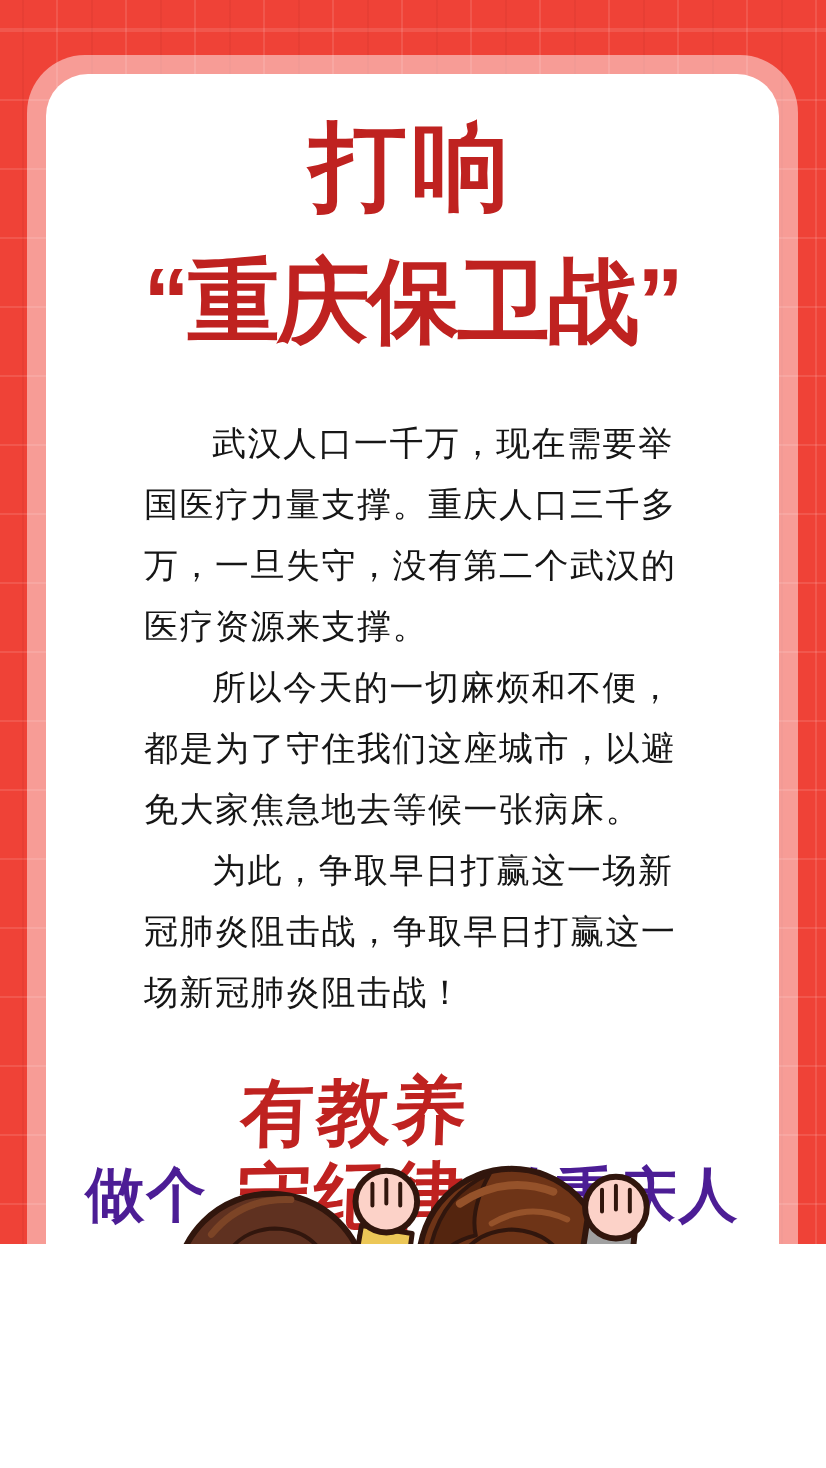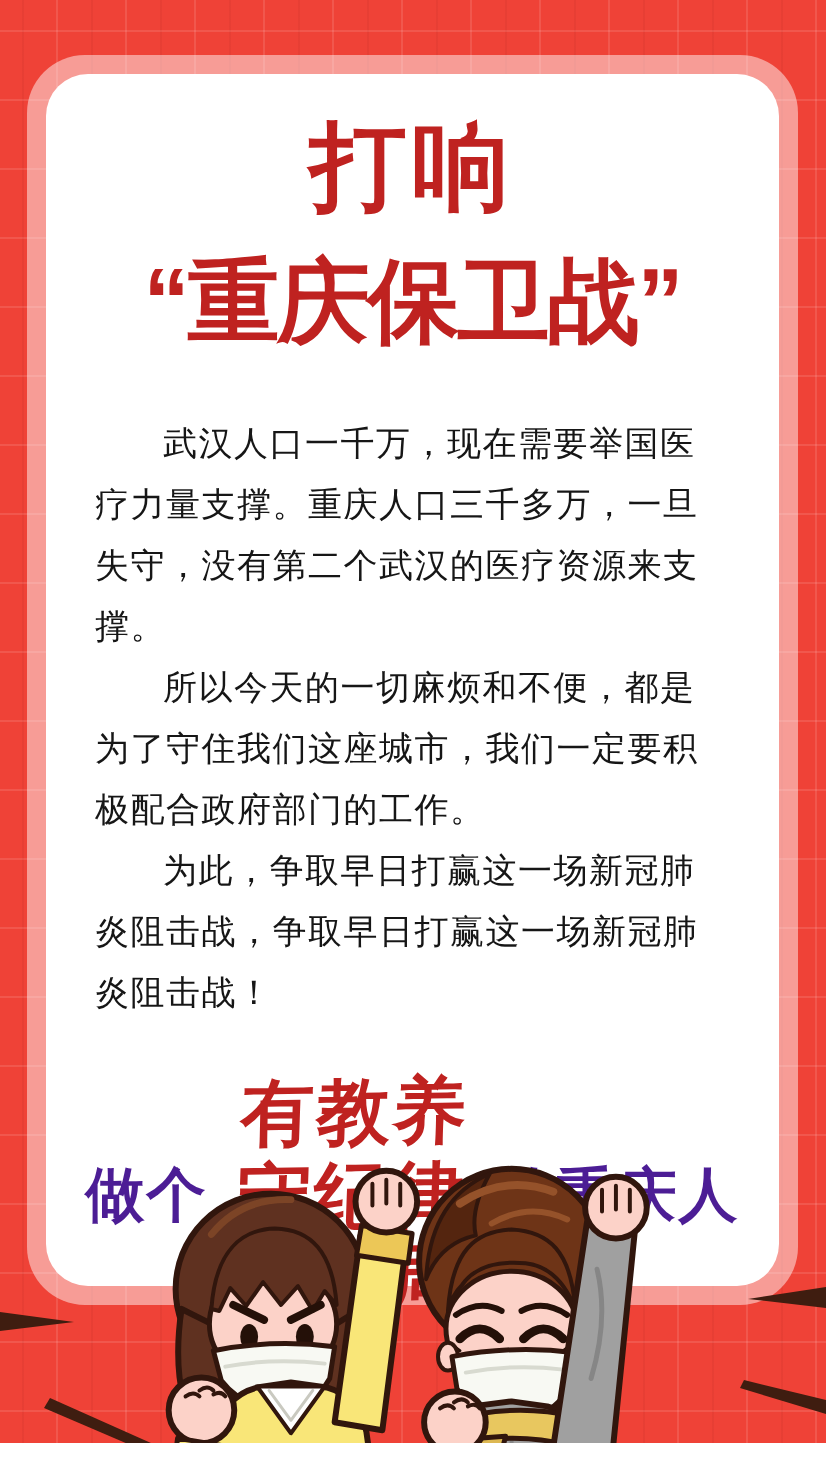--- a/index.html
+++ b/index.html
@@ -2,21 +2,21 @@
 <html><head>
 <meta charset="utf-8">
 <style>
   html,body{margin:0;padding:0;}
   body{
     font-family:"Liberation Sans","DejaVu Sans",sans-serif;
     -webkit-font-smoothing:antialiased;
   }
   .poster{
     position:relative;
-    width:826px;height:1443px;
+    width:826px;height:1244px;
     overflow:hidden;
     background-color:#ef4237;
     background-image:
       repeating-linear-gradient(to right, rgba(255,255,255,0.11) 0 2px, transparent 2px 69px),
       repeating-linear-gradient(to bottom, rgba(255,255,255,0.11) 0 2px, transparent 2px 69px),
       repeating-linear-gradient(to right, rgba(140,20,15,0.08) 0 2px, transparent 2px 69px);
     background-position:56px 30px,56px 30px,22px 30px;
   }
   
   .card{
@@ -41,21 +41,21 @@
     font-size:97px;letter-spacing:6px;
     display:block;
   }
   .title-line2{
     font-size:92px;letter-spacing:-2px;
     display:block;margin-top:40px;
     white-space:nowrap;
   }
   .body-text{
     margin-top:66px;
-    padding:0 49px;
+    padding:0 98px;
     text-align:left;
     color:#161616;
     font-size:34px;
     line-height:61px;
     letter-spacing:1.5px;
   }
   .body-text p{margin:0;text-indent:2em;}
   .slogan{
     margin-top:52px;
     display:flex;
@@ -102,21 +102,21 @@
   <div class="card">
     <div class="card-inner">
 
       <h1 class="title">
         <span class="title-line1">打响</span>
         <span class="title-line2">“重庆保卫战”</span>
       </h1>
 
       <div class="body-text">
         <p>武汉人口一千万，现在需要举国医疗力量支撑。重庆人口三千多万，一旦失守，没有第二个武汉的医疗资源来支撑。</p>
-        <p>所以今天的一切麻烦和不便，都是为了守住我们这座城市，我们一定要积极配合政府部门的工作。</p>
+        <p>所以今天的一切麻烦和不便，都是为了守住我们这座城市，以避免大家焦急地去等候一张病床。</p>
         <p>为此，争取早日打赢这一场新冠肺炎阻击战，争取早日打赢这一场新冠肺炎阻击战！</p>
       </div>
 
       <div class="slogan">
         <span class="slogan-side">做个</span>
         <span class="slogan-virtues">
           <span class="virtue">有教养</span>
           <span class="virtue">守纪律</span>
           <span class="virtue">顾大局</span>
         </span>

